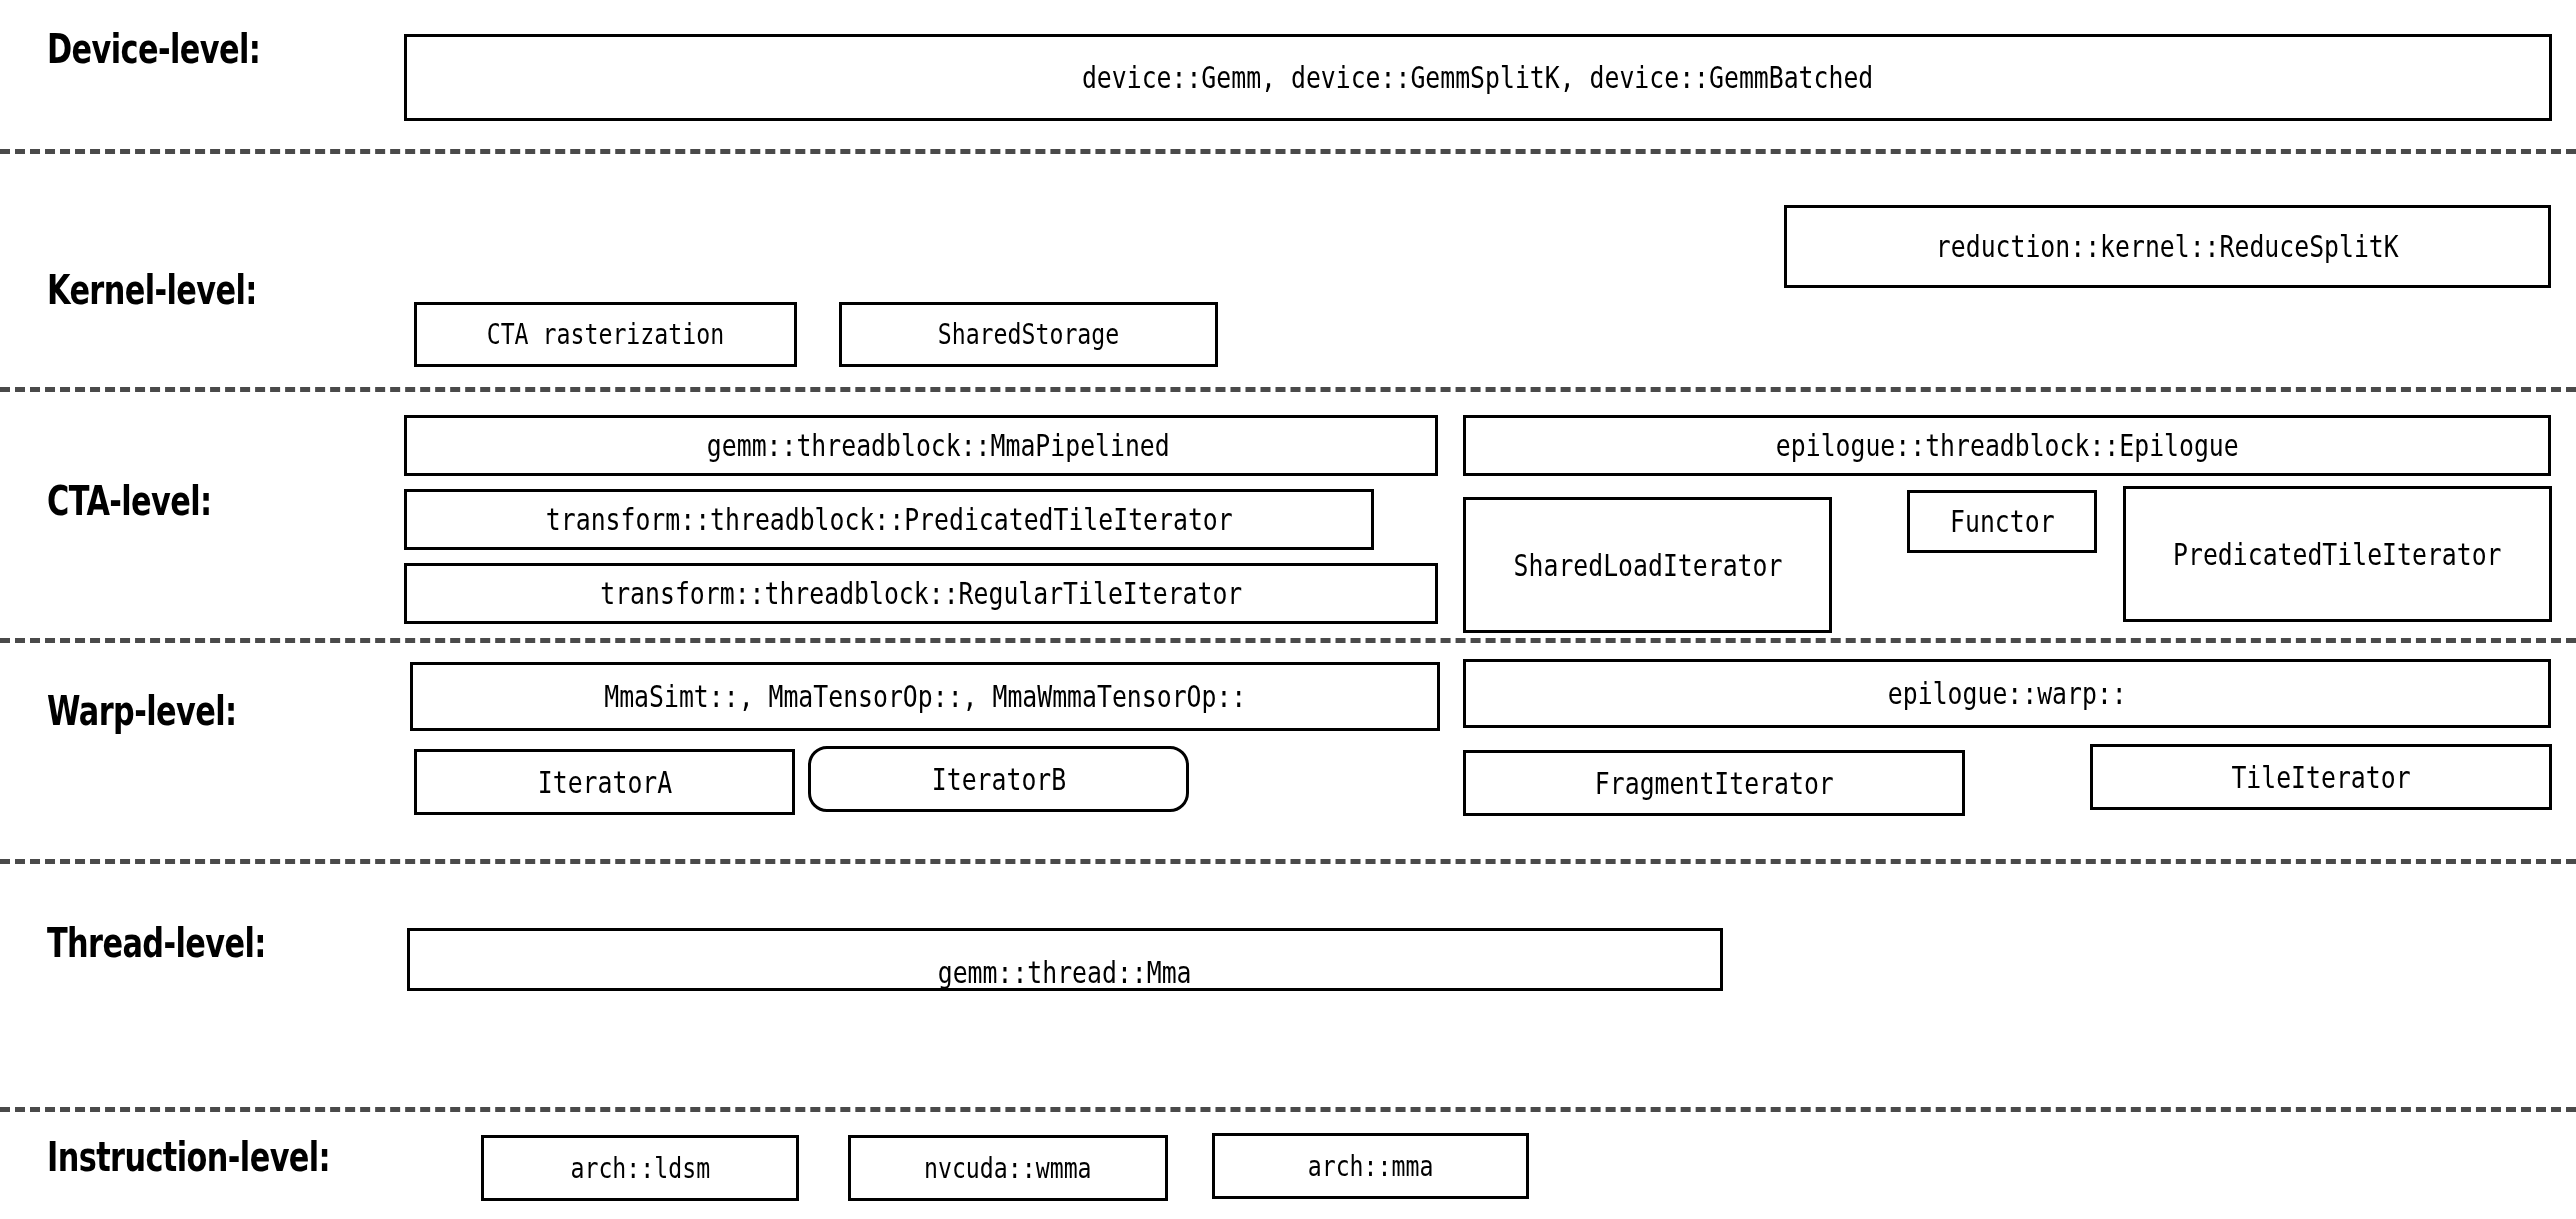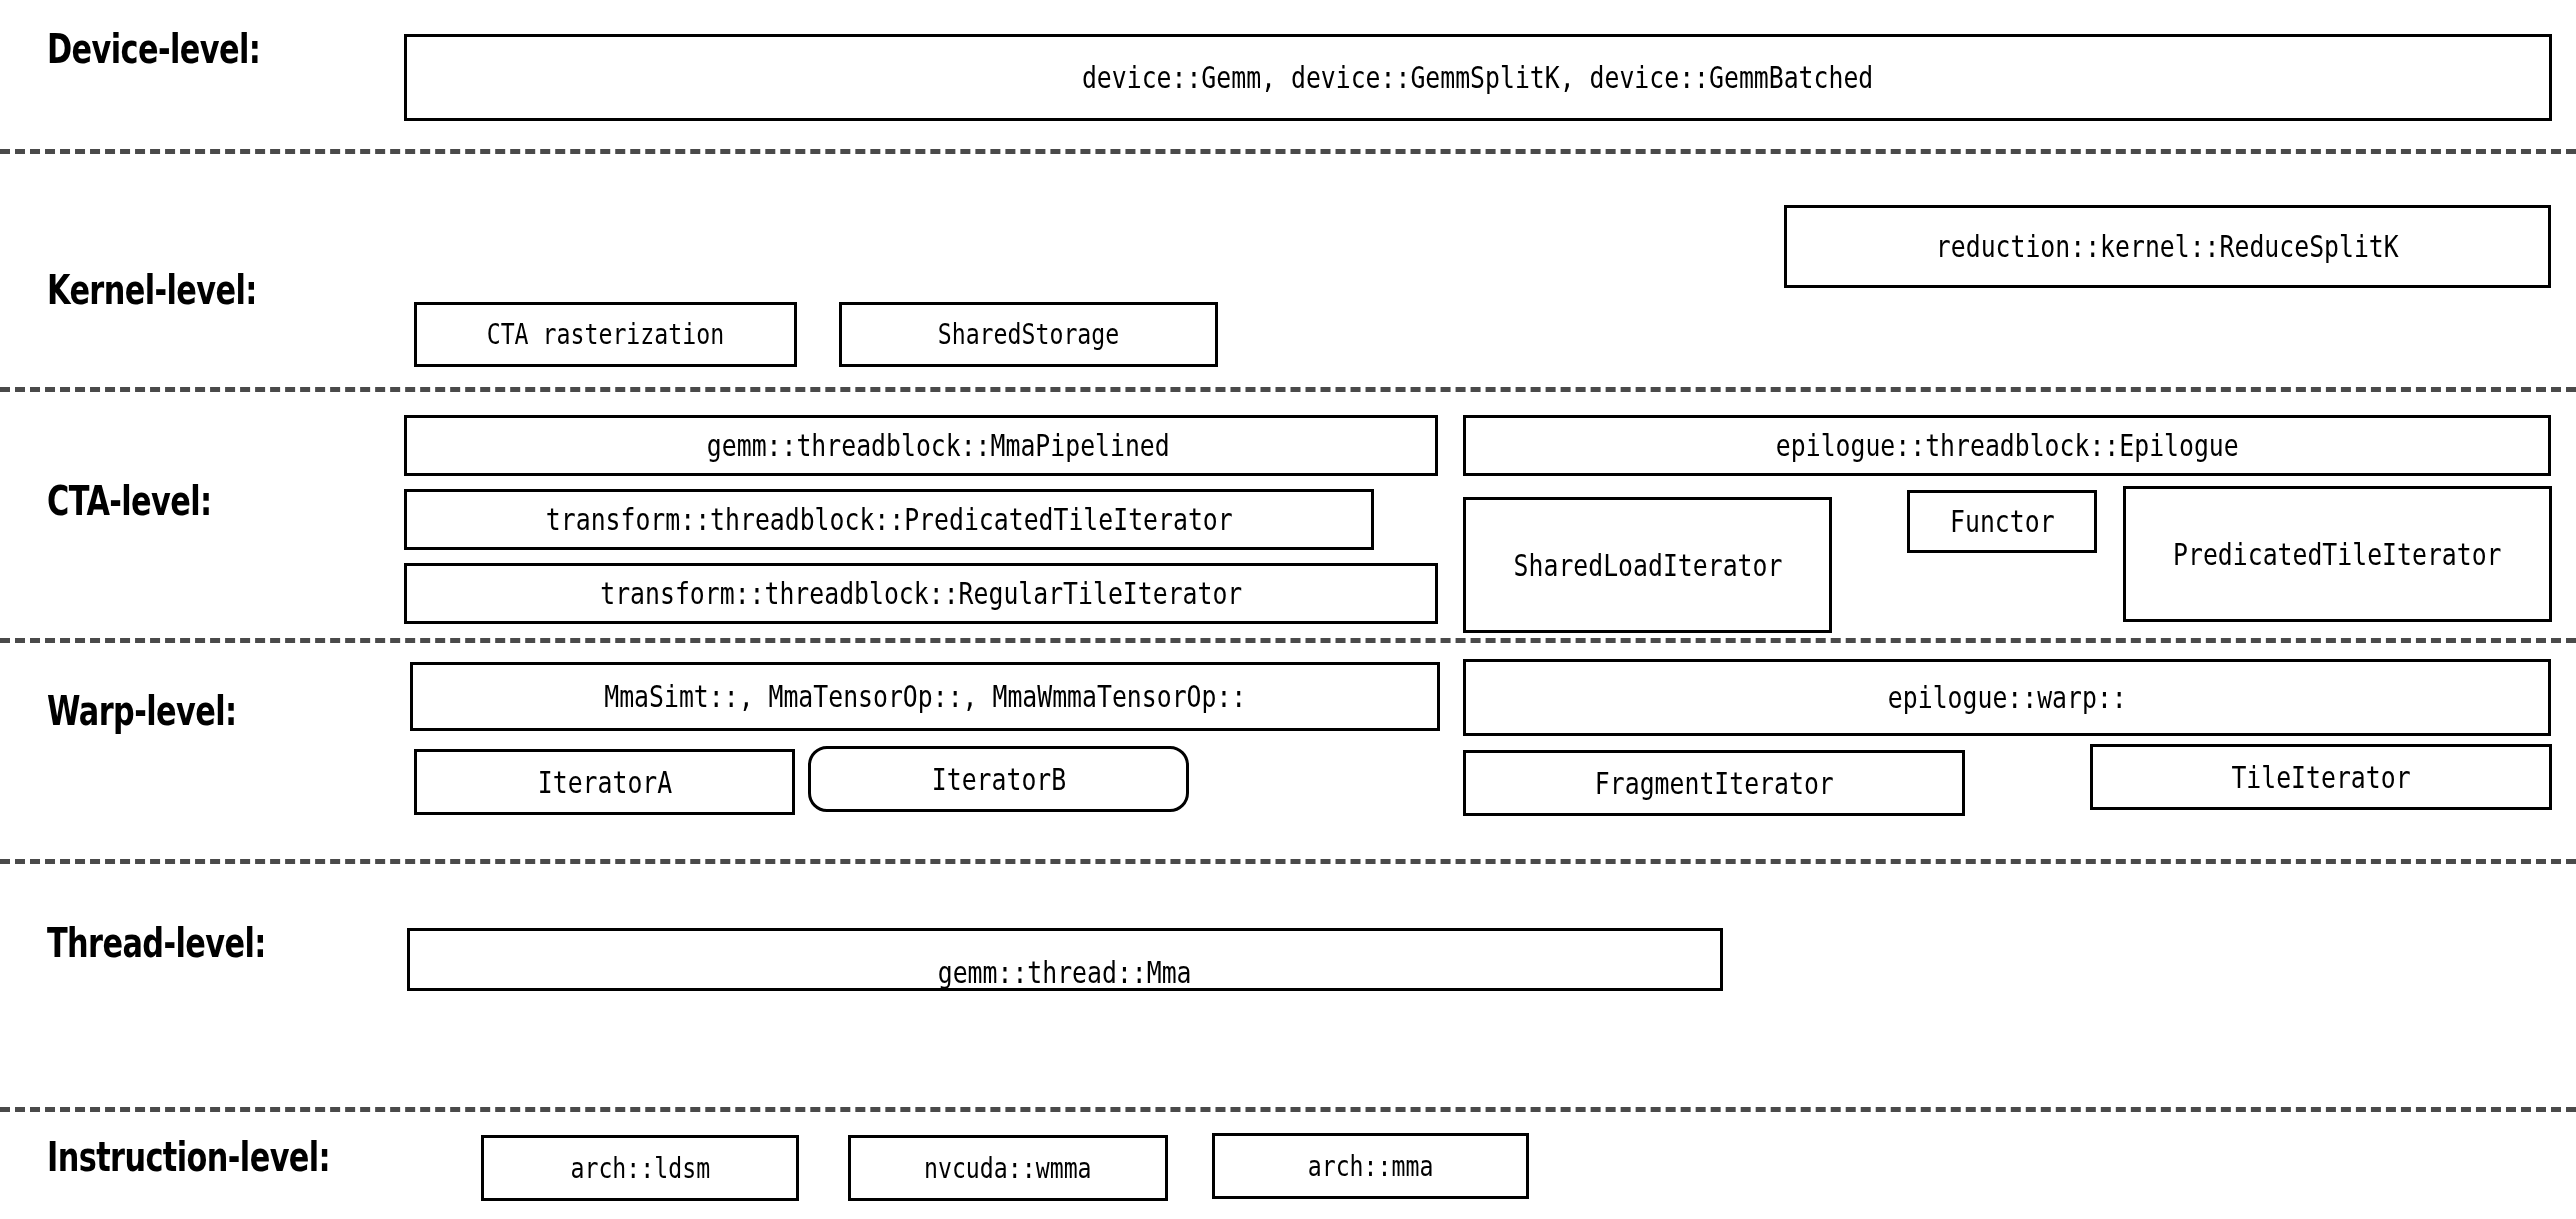--- a/index.html
+++ b/index.html
@@ -117,21 +117,21 @@
   </div>
 
   <div class="divider" style="top:638px;"></div>
 
   <div class="lvl-label" style="left:47px; top:691px;">Warp-level:</div>
 
   <div class="box" style="left:410px; top:662px; width:1030px; height:69px;">
     <span class="txt">MmaSimt::, MmaTensorOp::, MmaWmmaTensorOp::</span>
   </div>
 
-  <div class="box" style="left:1463px; top:659px; width:1088px; height:77px;">
+  <div class="box" style="left:1463px; top:659px; width:1088px; height:69px;">
     <span class="txt">epilogue::warp::</span>
   </div>
 
   <div class="box" style="left:414px; top:749px; width:381px; height:66px;">
     <span class="txt">IteratorA</span>
   </div>
 
   <div class="box" style="left:808px; top:746px; width:381px; height:66px;border-radius:19px;">
     <span class="txt">IteratorB</span>
   </div>

